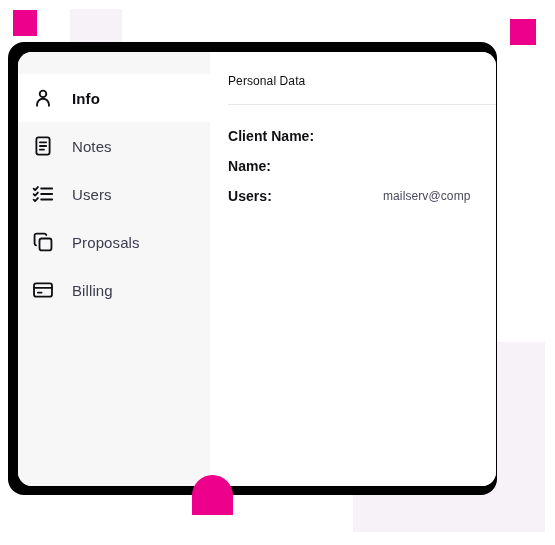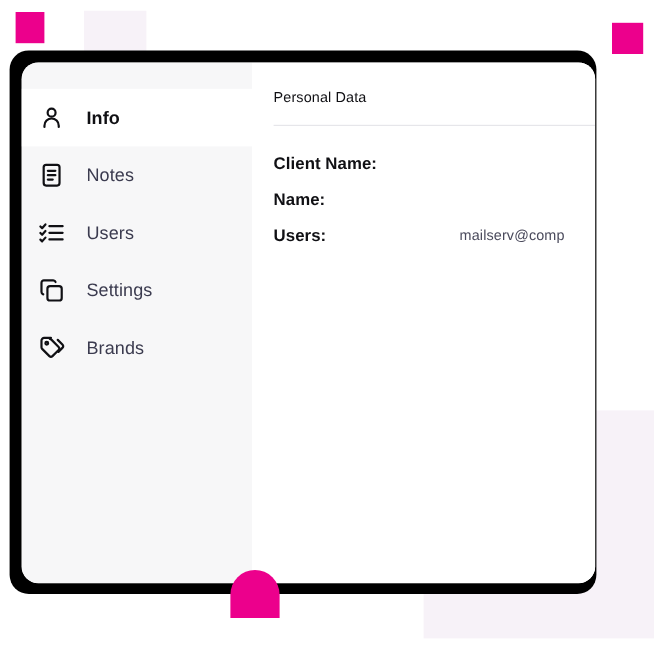--- a/index.html
+++ b/index.html
@@ -224,34 +224,34 @@
     </div>
 
 
     <div class="nav-item">
       <span class="nav-icon">
         <svg width="22" height="22" viewBox="0 0 24 24" fill="none" stroke="currentColor" stroke-width="2" stroke-linecap="round" stroke-linejoin="round">
           <rect x="8.2" y="8.2" width="13" height="13" rx="2.4"></rect>
           <path d="M4.4 15.6A2.2 2.2 0 0 1 2.8 13.5V5a2.2 2.2 0 0 1 2.2-2.2h8.5a2.2 2.2 0 0 1 2.1 1.6"></path>
         </svg>
       </span>
-      <span class="nav-label">Settings</span>
-    </div>
-
-
-    <div class="nav-item">
-      <span class="nav-icon">
-        <svg width="22" height="22" viewBox="0 0 24 24" fill="none" stroke="currentColor" stroke-width="2" stroke-linecap="round" stroke-linejoin="round">
-          <path d="M11.4 2.8H5.2a2.4 2.4 0 0 0-2.4 2.4v6.2a2 2 0 0 0 .6 1.4l6.6 6.6a2 2 0 0 0 2.8 0l5.6-5.6a2 2 0 0 0 0-2.8l-6.6-6.6a2 2 0 0 0-1.4-.6z"></path>
-          <circle cx="7.6" cy="7.6" r="1.25"></circle>
-          <path d="M17.6 4.6l4.2 4.2a2.2 2.2 0 0 1 0 3.1l-3.6 3.6"></path>
-        </svg>
-      </span>
-      <span class="nav-label">Brands</span>
-    </div>
+      <span class="nav-label">Proposals</span>
+    </div>
+
+    <div class="nav-item">
+      <span class="nav-icon">
+        <svg width="22" height="22" viewBox="0 0 24 24" fill="none" stroke="currentColor" stroke-width="2" stroke-linecap="round" stroke-linejoin="round">
+          <rect x="2.2" y="4.8" width="19.6" height="14.4" rx="2.4"></rect>
+          <line x1="2.2" y1="9.6" x2="21.8" y2="9.6"></line>
+          <line x1="6.4" y1="14.8" x2="10.4" y2="14.8"></line>
+        </svg>
+      </span>
+      <span class="nav-label">Billing</span>
+    </div>
+
 
 
   </nav>
 
   <section class="content">
     <h1 class="panel-title">Personal Data</h1>
     <div class="divider"></div>
 
     <div class="field-list">
 

